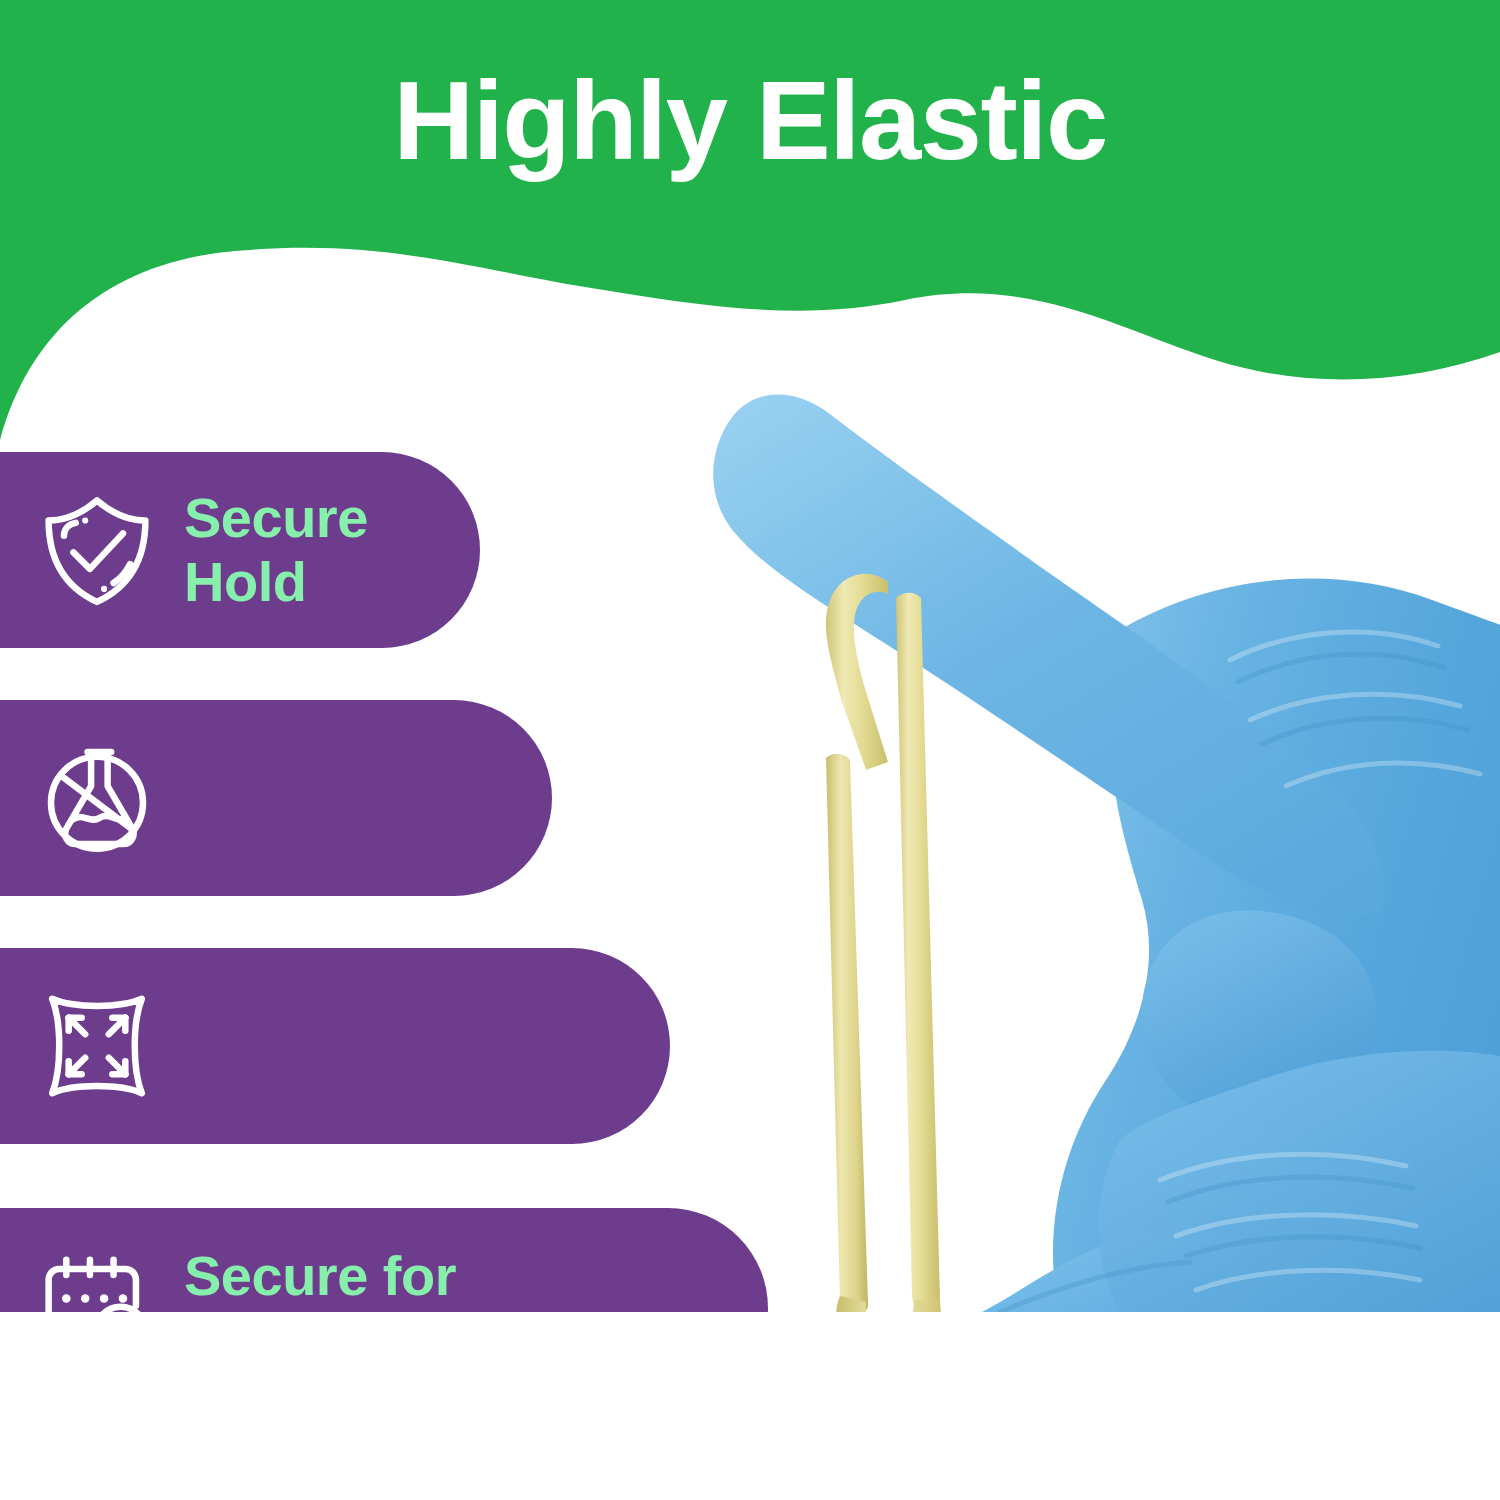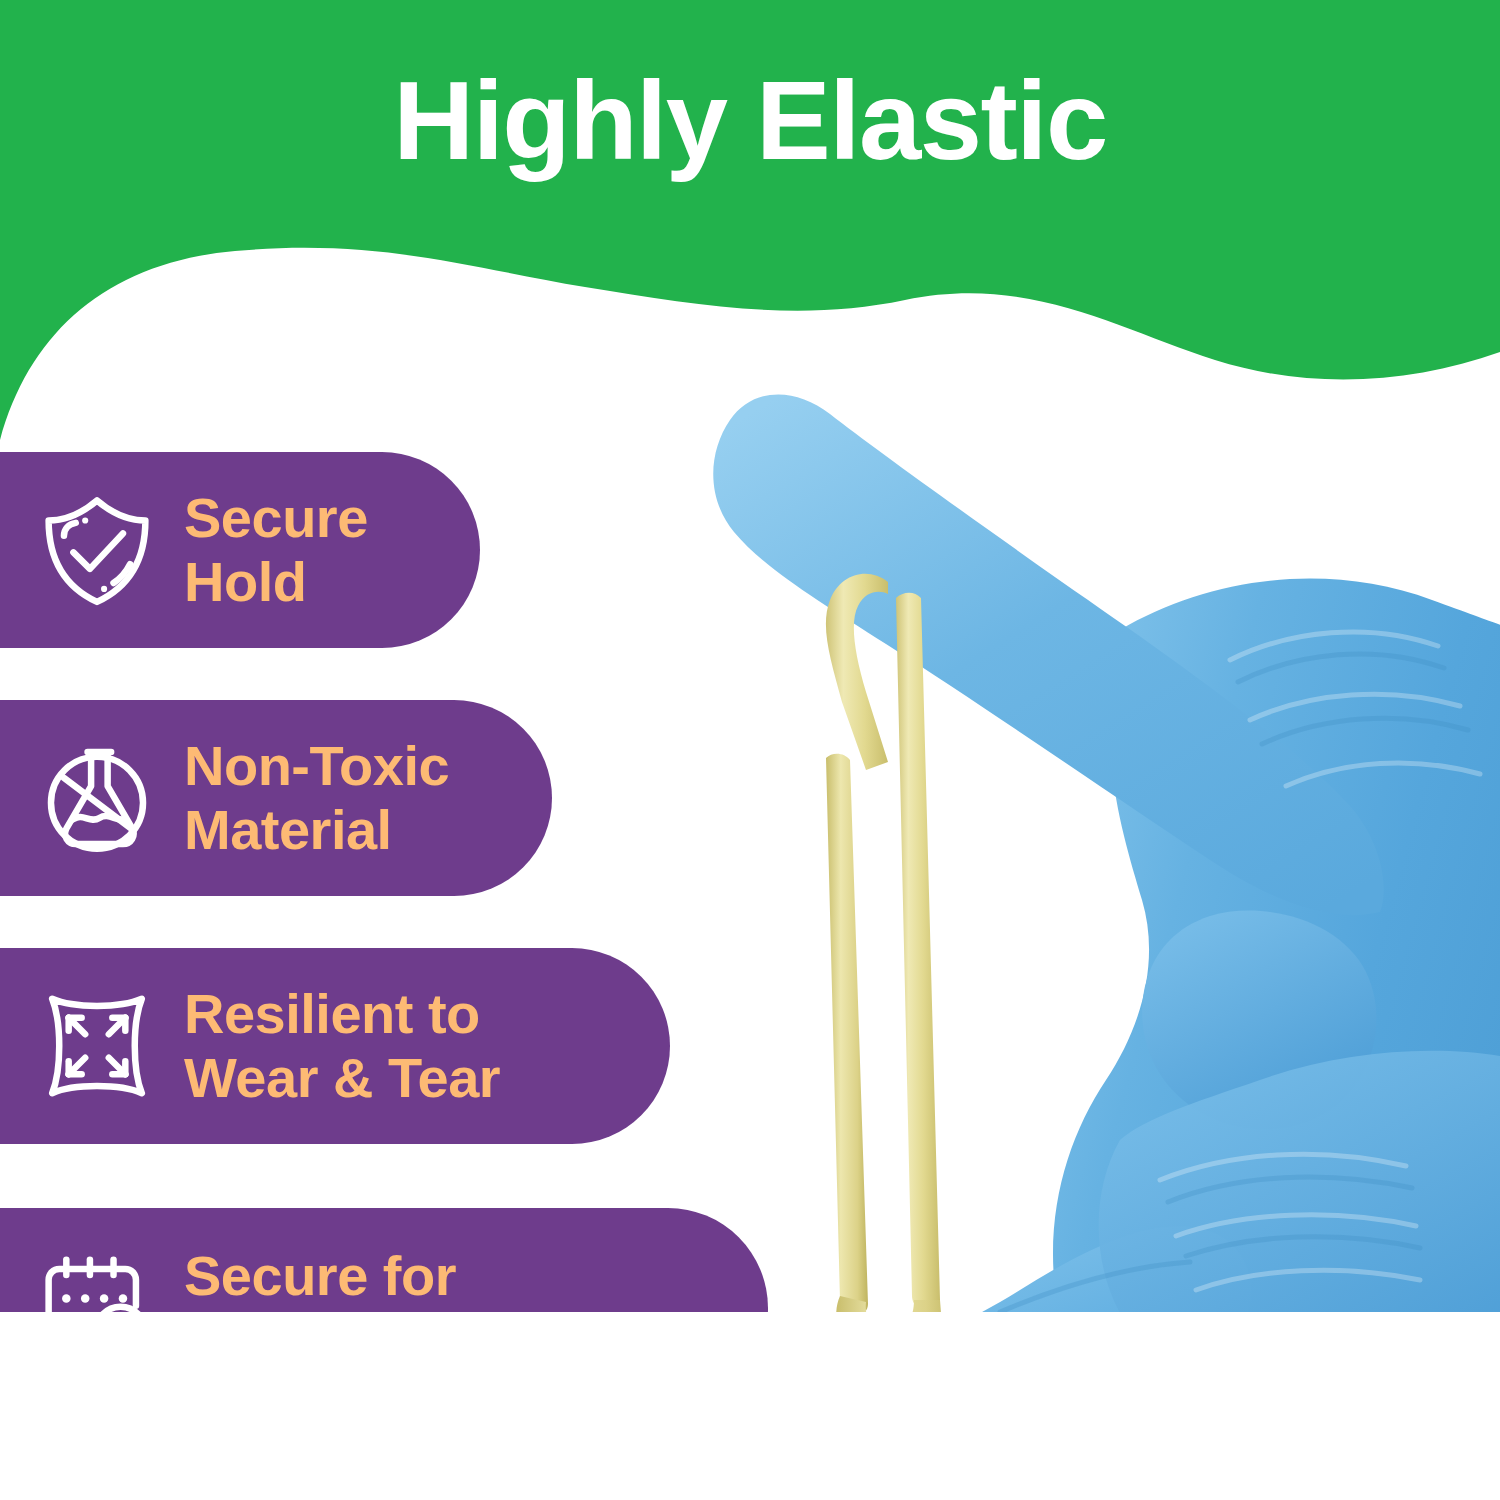--- a/index.html
+++ b/index.html
@@ -36,21 +36,21 @@
     background:#6E3C8C;
     border-radius:0 130px 130px 0;
     display:flex;align-items:center;
     box-sizing:border-box;
     padding-left:78px;
     z-index:4;
   }
   .pill-icon{flex:0 0 auto;width:118px;height:118px;margin-right:28px;}
   .pill-icon svg{display:block;width:118px;height:118px;}
   .pill-label{
-    color:#fdba74;font-weight:bold;
+    color:#86efac;font-weight:bold;
     font-size:56px;line-height:1.14;
     letter-spacing:-0.5px;
     white-space:pre-line;
   }
 
   #pill-0{top:452px;width:520px;height:196px;}
   #pill-1{top:700px;width:592px;height:196px;}
   #pill-2{top:948px;width:710px;height:196px;}
   #pill-3{top:1208px;width:808px;height:200px;}
 </style>
@@ -226,22 +226,20 @@
   <div class="pill" id="pill-1">
     <span class="pill-icon">
       <svg viewBox="0 0 100 100" xmlns="http://www.w3.org/2000/svg" fill="none" stroke="#ffffff" stroke-width="5.5" stroke-linecap="round" stroke-linejoin="round">
         <circle cx="50" cy="54" r="39"></circle>
         <path d="M42,11 L62,11"></path>
         <path d="M45,12 L45,40 L24,76 C 21,82 25,89 32,89 L72,89 C 79,89 83,82 80,76 L59,40 L59,12"></path>
         <path d="M30,68 C 38,62 44,72 52,67 C 60,62 66,70 74,68"></path>
         <path d="M22,33 L79,76"></path>
       </svg>
     </span>
-    <span class="pill-label">Non-Toxic
-Material</span>
   </div>
 
   <div class="pill" id="pill-2">
     <span class="pill-icon">
       <svg viewBox="0 0 100 100" xmlns="http://www.w3.org/2000/svg" fill="none" stroke="#ffffff" stroke-width="5.5" stroke-linecap="round" stroke-linejoin="round">
         <path d="M12,10 C 30,18 70,18 88,10 C 80,30 80,70 88,90 C 70,82 30,82 12,90 C 20,70 20,30 12,10 Z"></path>
         <g>
           <path d="M40,40 L26,26"></path>
             <path d="M26,26 L26,37"></path>
             <path d="M26,26 L37,26"></path>
@@ -250,22 +248,20 @@
             <path d="M74,26 L74,37"></path>
           <path d="M40,60 L26,74"></path>
             <path d="M26,74 L37,74"></path>
             <path d="M26,74 L26,63"></path>
           <path d="M60,60 L74,74"></path>
             <path d="M74,74 L63,74"></path>
             <path d="M74,74 L74,63"></path>
         </g>
       </svg>
     </span>
-    <span class="pill-label">Resilient to
-Wear &amp; Tear</span>
   </div>
 
   <div class="pill" id="pill-3">
     <span class="pill-icon">
       <svg viewBox="0 0 100 100" xmlns="http://www.w3.org/2000/svg" fill="none" stroke="#ffffff" stroke-width="5.5" stroke-linecap="round" stroke-linejoin="round">
         <path d="M52,85 L18,85 C 13,85 9,81 9,76 L9,26 C 9,21 13,17 18,17 L74,17 C 79,17 83,21 83,26 L83,48"></path>
         <path d="M24,9 L24,22"></path>
           <path d="M44,9 L44,22"></path>
           <path d="M64,9 L64,22"></path>
         <g fill="#ffffff" stroke="none">

